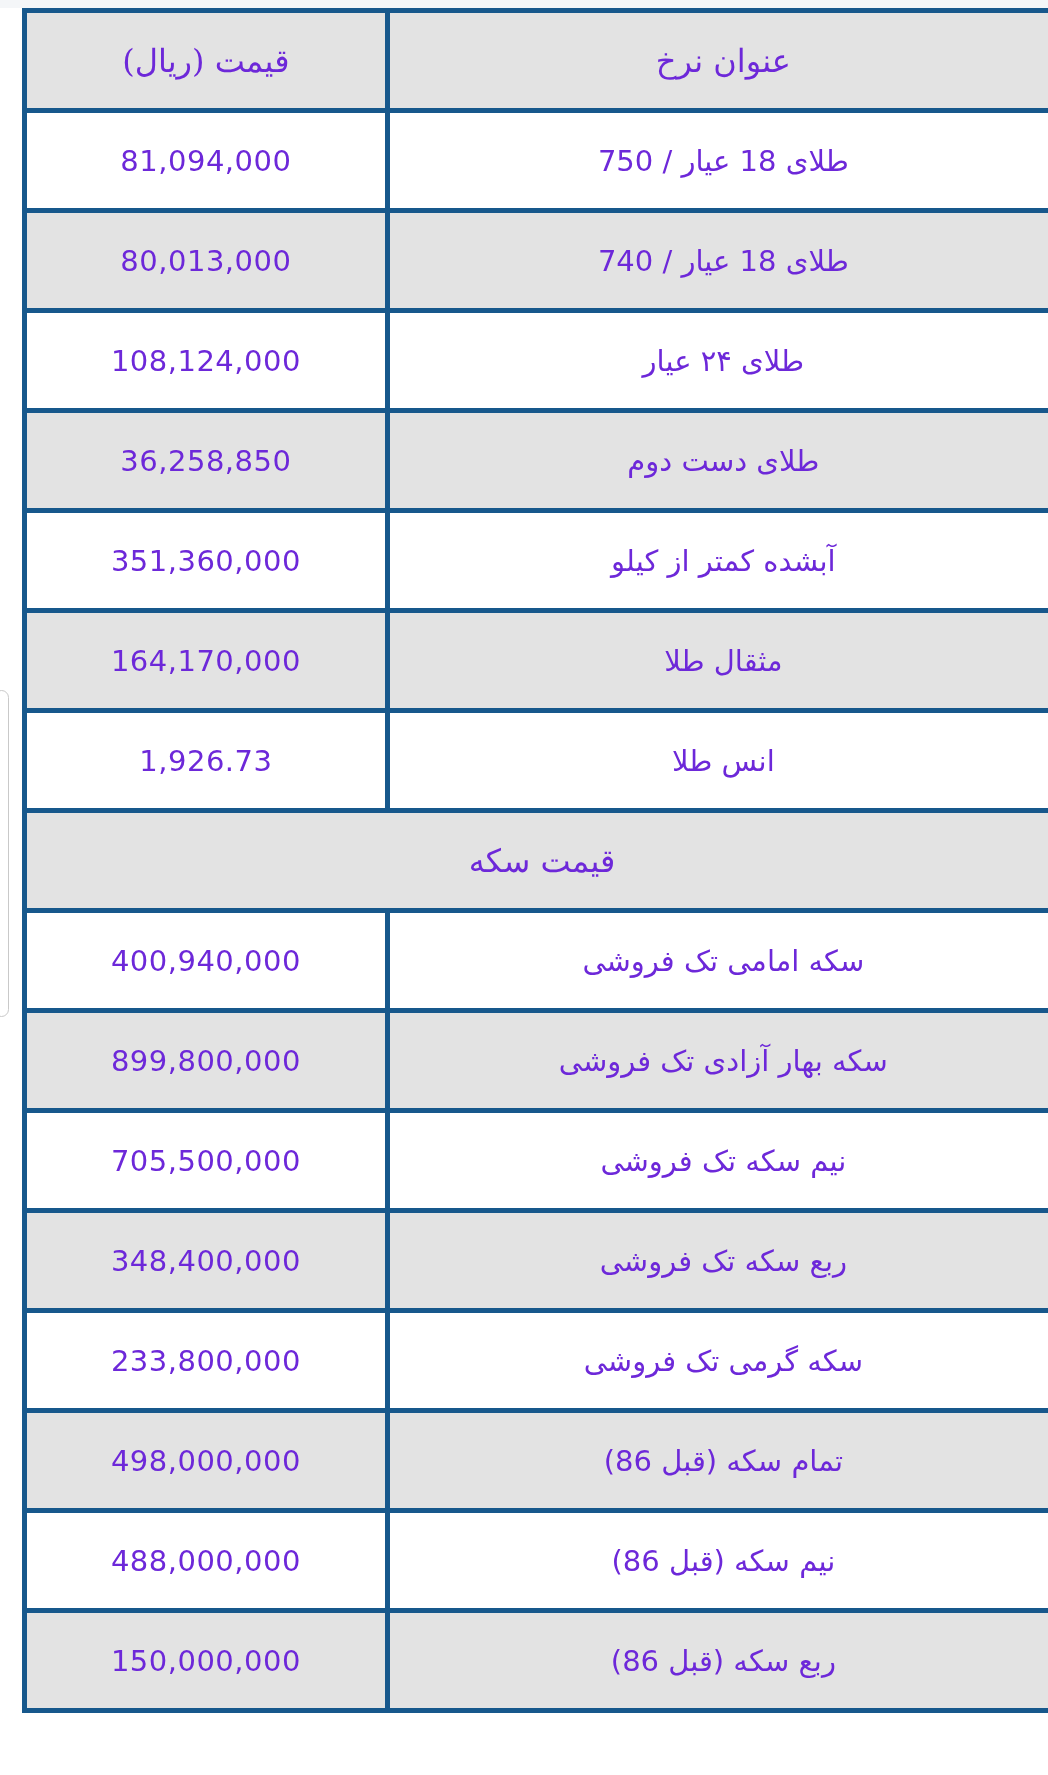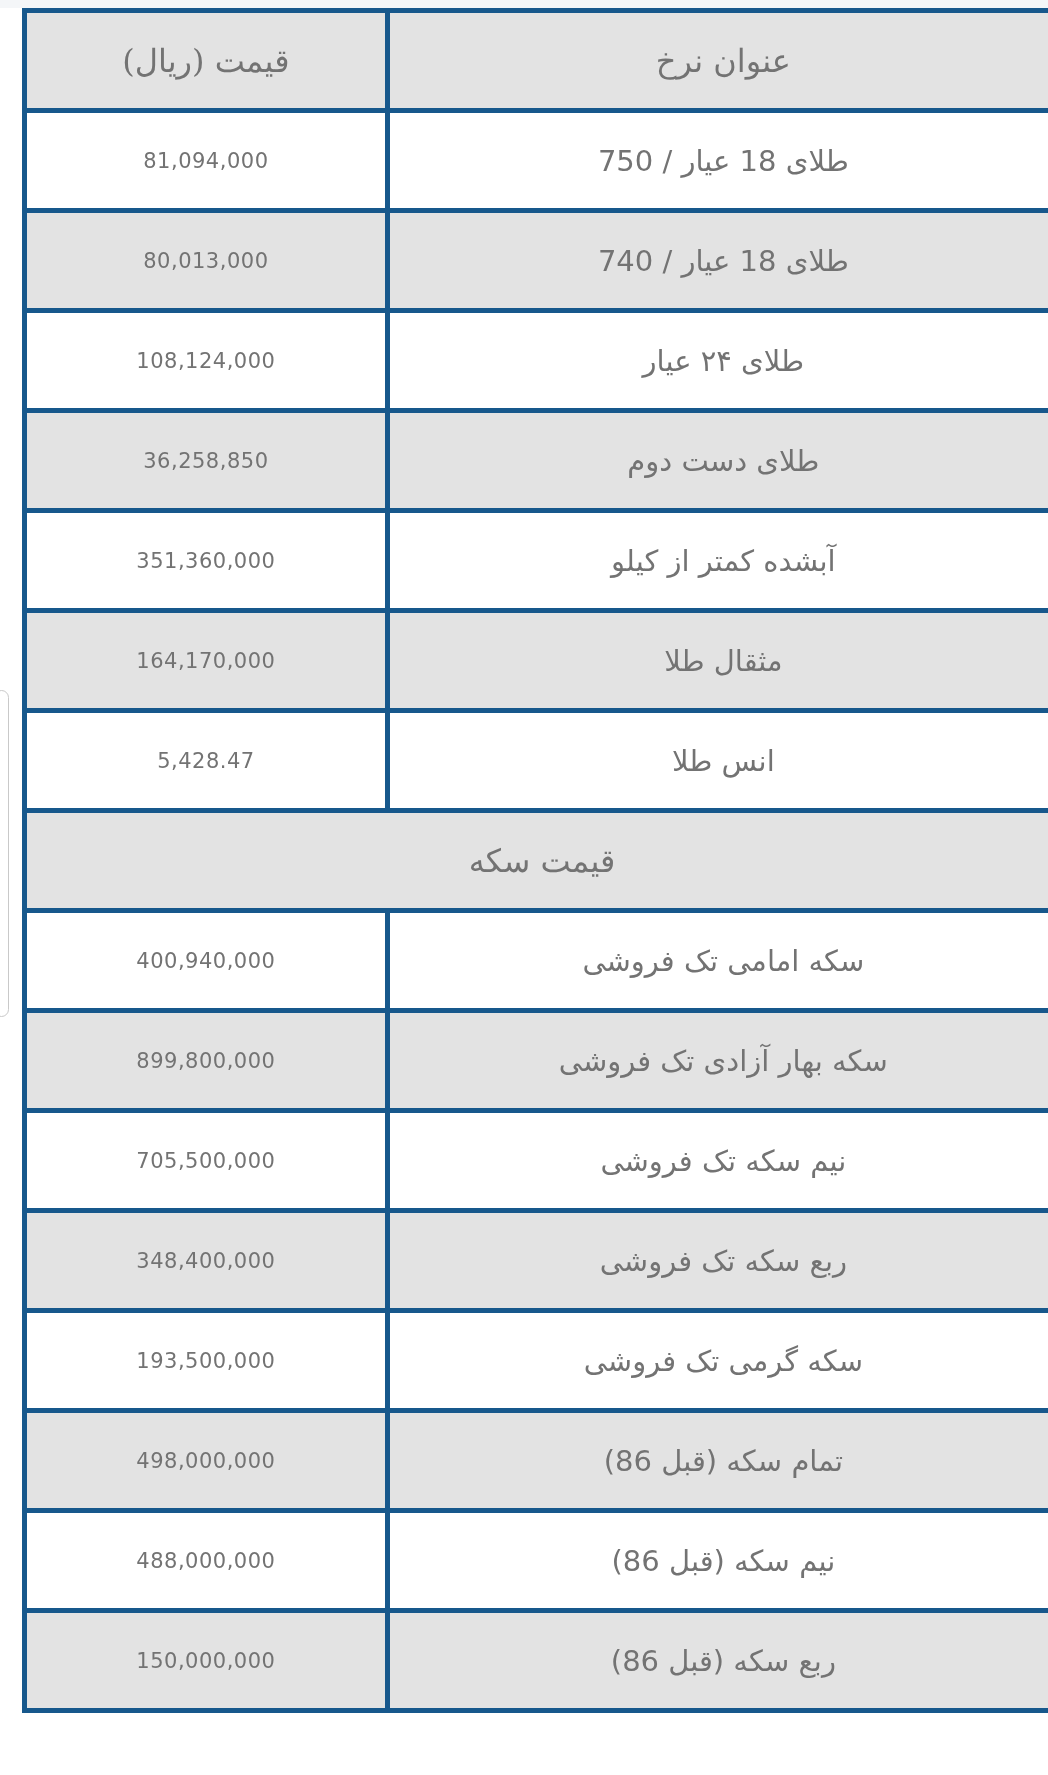--- a/index.html
+++ b/index.html
@@ -1,22 +1,22 @@
 <!DOCTYPE html>
 <html><head>
 <meta charset="utf-8">
 <style>
   html, body { margin:0; padding:0; }
   body { width:1048px; height:1775px; overflow:hidden; background:#ffffff; position:relative; font-family:"DejaVu Sans", sans-serif; }
   .top-strip { position:absolute; left:0; top:0; width:1048px; height:8px; background:#f4f6f8; }
   .table-wrap { position:absolute; left:22px; top:8px; width:1040px; }
   table { border-collapse:collapse; width:100%; table-layout:fixed; direction:rtl; }
-  td { border:5px solid #17588c; height:95px; text-align:center; vertical-align:middle; font-size:29px; color:#737373; padding:0; }
+  td { border:5px solid #17588c; height:95px; text-align:center; vertical-align:middle; font-size:29px; color:#6d28d9; padding:0; }
   td.name { width:664px; }
-  td.price { width:356px; font-family:"DejaVu Sans", sans-serif; font-size:21px; letter-spacing:0.5px; }
+  td.price { width:356px; font-family:"DejaVu Sans", sans-serif; font-size:29px; letter-spacing:0.5px; }
   tr.gray td { background:#e3e3e3; }
   tr.white td { background:#ffffff; }
   tr.header td { font-family:"DejaVu Serif", serif; font-size:32px; }
   tr.section td { font-family:"DejaVu Serif", serif; font-size:32px; }
   .scroll-handle { position:absolute; left:-6px; top:690px; width:13px; height:325px; border:1.5px solid #c9c9c9; border-radius:8px; background:#fff; }
 </style>
 </head>
 <body>
 
 <div class="top-strip"></div>
@@ -49,21 +49,21 @@
   <tr class="white">
     <td class="name">آبشده کمتر از کیلو</td>
     <td class="price">351,360,000</td>
   </tr>
   <tr class="gray">
     <td class="name">مثقال طلا</td>
     <td class="price">164,170,000</td>
   </tr>
   <tr class="white">
     <td class="name">انس طلا</td>
-    <td class="price">5,428.47</td>
+    <td class="price">1,926.73</td>
   </tr>
 
   <tr class="gray section">
     <td colspan="2">قیمت سکه</td>
   </tr>
 
   <tr class="white">
     <td class="name">سکه امامی تک فروشی</td>
     <td class="price">400,940,000</td>
   </tr>
@@ -74,21 +74,21 @@
   <tr class="white">
     <td class="name">نیم سکه تک فروشی</td>
     <td class="price">705,500,000</td>
   </tr>
   <tr class="gray">
     <td class="name">ربع سکه تک فروشی</td>
     <td class="price">348,400,000</td>
   </tr>
   <tr class="white">
     <td class="name">سکه گرمی تک فروشی</td>
-    <td class="price">193,500,000</td>
+    <td class="price">233,800,000</td>
   </tr>
   <tr class="gray">
     <td class="name">تمام سکه (قبل 86)</td>
     <td class="price">498,000,000</td>
   </tr>
   <tr class="white">
     <td class="name">نیم سکه (قبل 86)</td>
     <td class="price">488,000,000</td>
   </tr>
   <tr class="gray">

